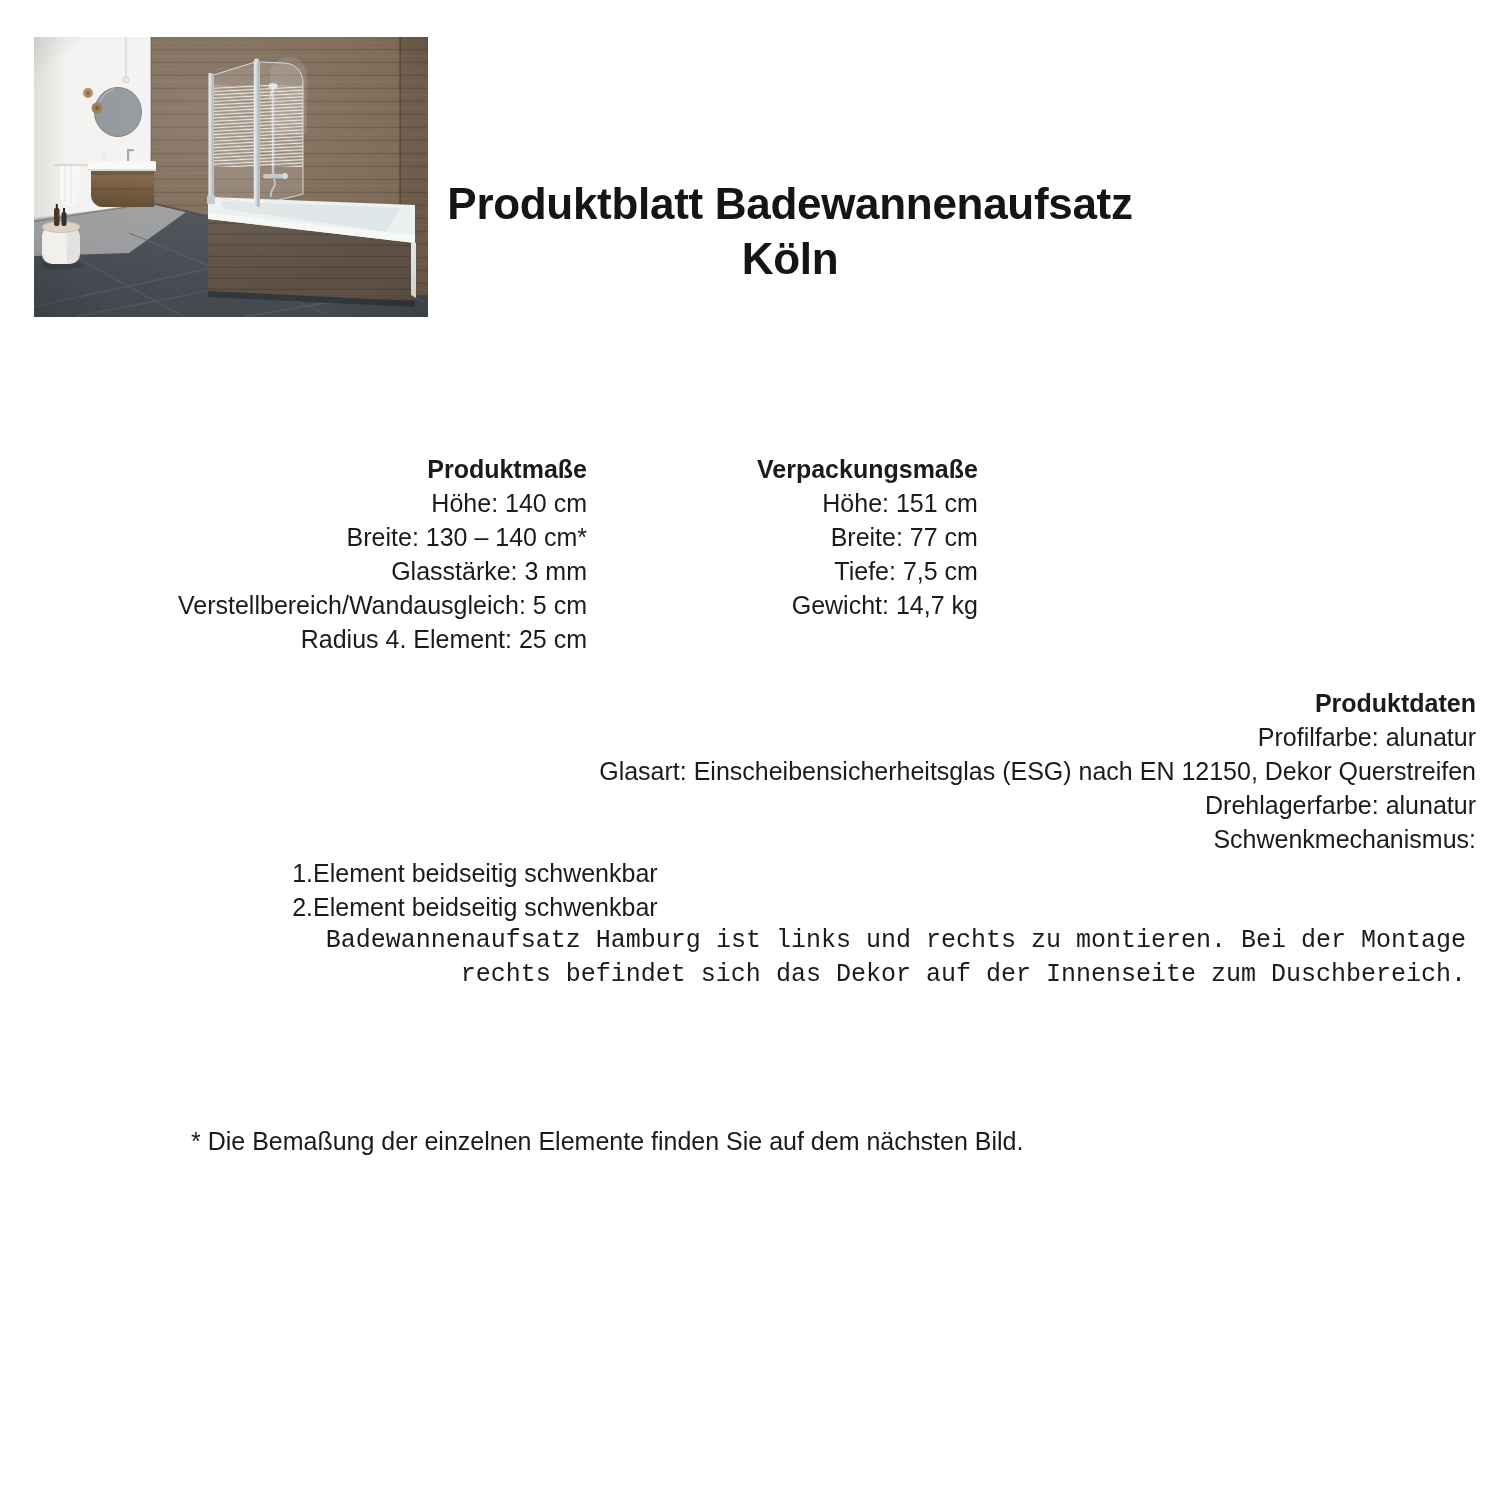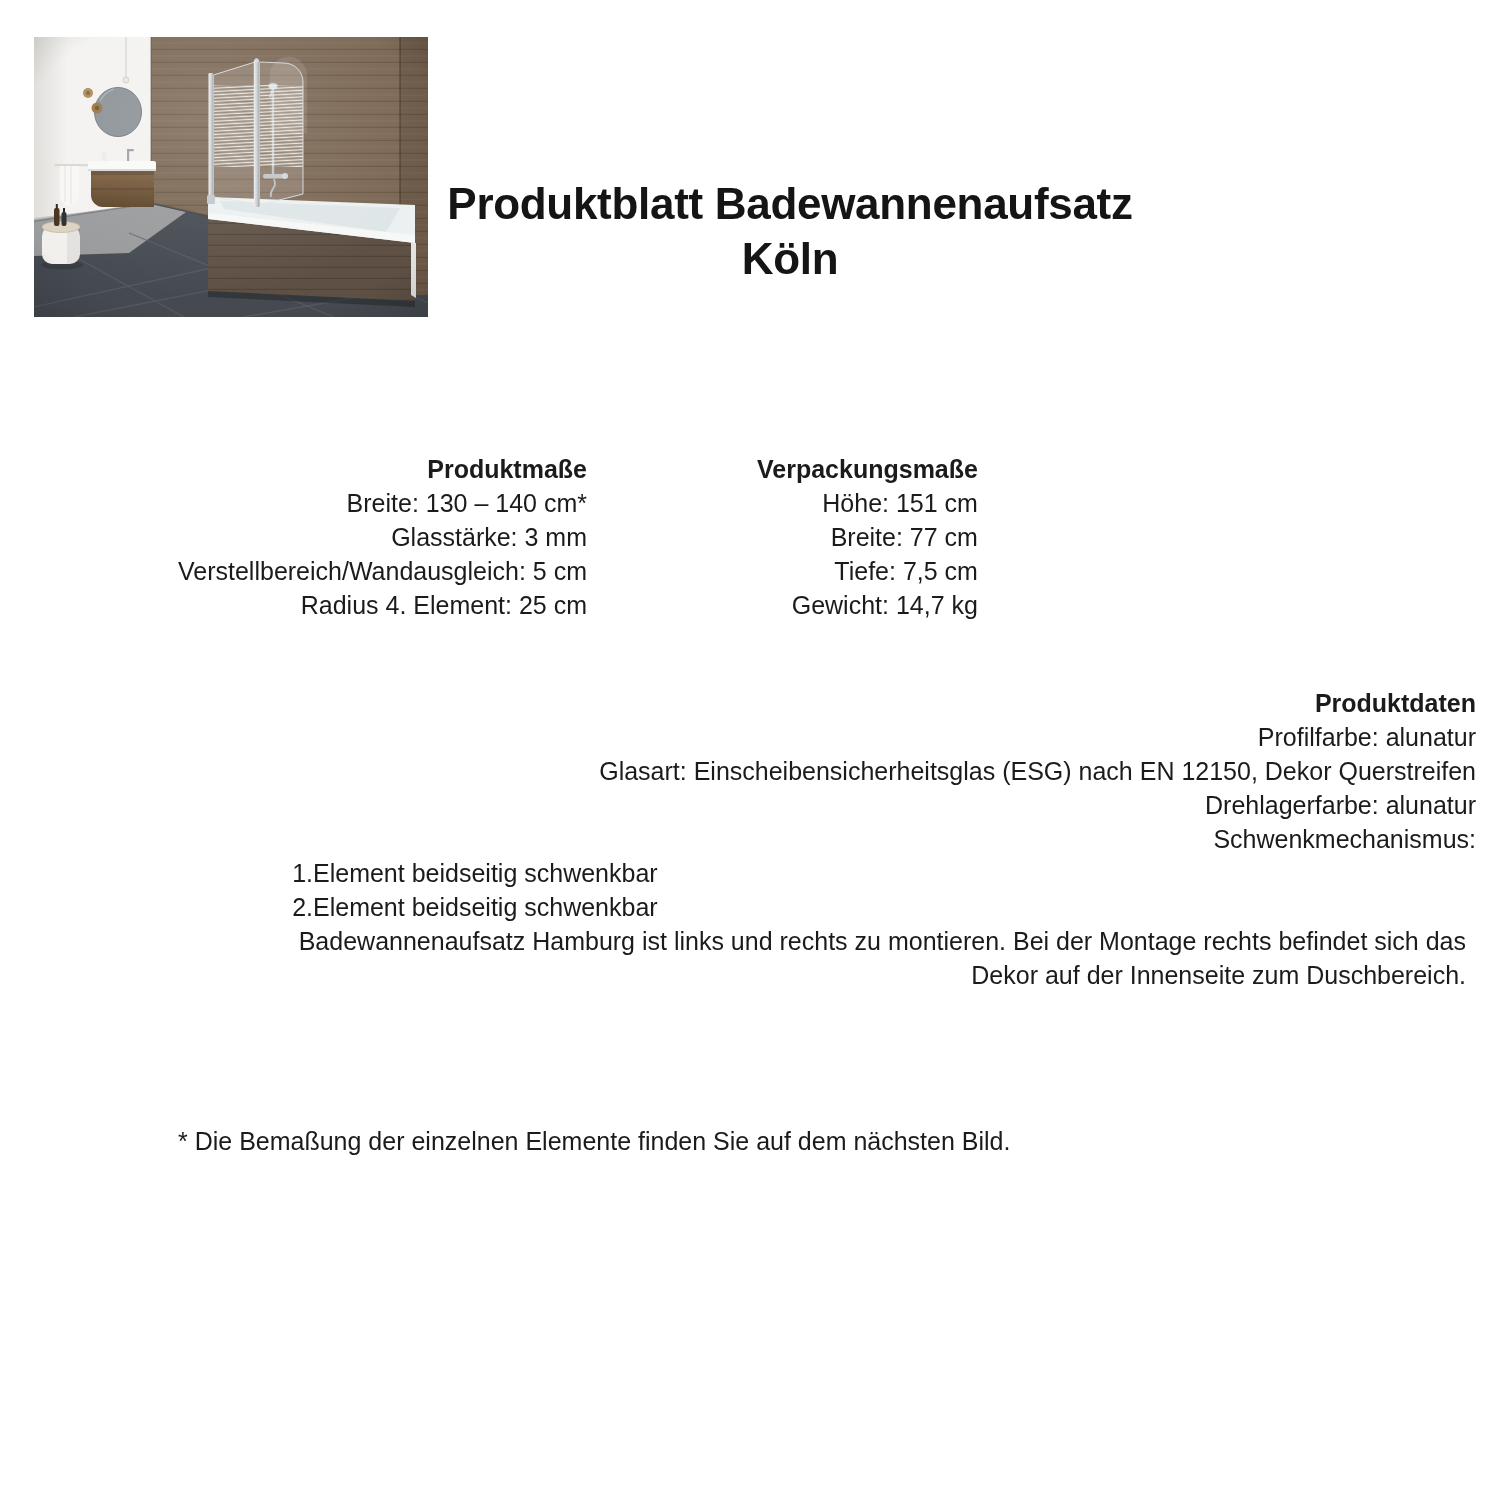--- a/index.html
+++ b/index.html
@@ -9,22 +9,22 @@
   .photo svg{display:block;}
   .doc-title{position:absolute;left:0;top:176px;width:100%;text-align:center;
              font-size:44px;line-height:55px;font-weight:bold;letter-spacing:-0.3px;color:#151515;padding-left:40px;}
   .block{position:absolute;font-size:25px;line-height:34px;text-align:right;}
   .block .h{font-weight:bold;}
   .b-prodmass{left:178px;top:452px;}
   .b-verpack{left:757px;top:452px;}
   .b-proddata{left:178px;top:686px;width:1250px;margin-left:48px;}
   .list-row{display:flex;margin-left:44px;}
   .list-row .num{width:43px;}
-  .para{max-width:1240px;}
-  .footnote{position:absolute;left:178px;top:1124px;font-size:25px;line-height:34px;}
+  .para{max-width:1240px;font-family:Liberation Mono, monospace;}
+  .footnote{position:absolute;left:191px;top:1124px;font-size:25px;line-height:34px;}
 </style>
 </head>
 <body>
 
 <div class="page">
 
   <div class="photo">
     <svg width="394" height="280" viewBox="0 0 394 280">
       <defs>
         <pattern id="wallPlanks" width="394" height="13" patternUnits="userSpaceOnUse">
@@ -180,20 +180,21 @@
     </svg>
   </div>
 
   <div class="doc-title">
     <div>Produktblatt Badewannenaufsatz</div>
     <div>Köln</div>
   </div>
 
   <div class="block b-prodmass">
     <div class="h">Produktmaße</div>
+    <div>Höhe: 140 cm</div>
     <div>Breite: 130 – 140 cm*</div>
     <div>Glasstärke: 3 mm</div>
     <div>Verstellbereich/Wandausgleich: 5 cm</div>
     <div>Radius 4. Element: 25 cm</div>
   </div>
 
   <div class="block b-verpack">
     <div class="h">Verpackungsmaße</div>
     <div>Höhe: 151 cm</div>
     <div>Breite: 77 cm</div>

